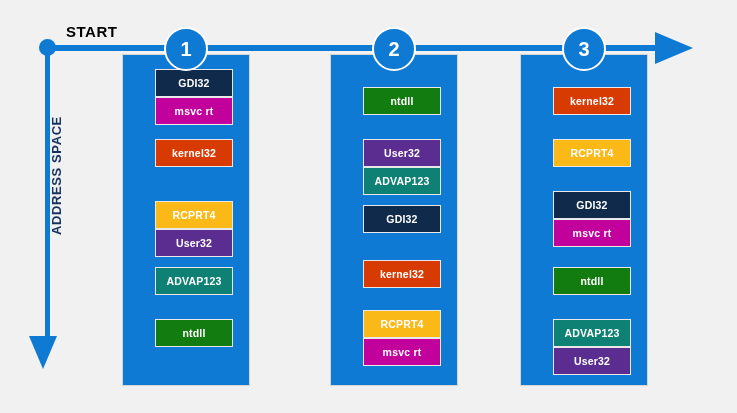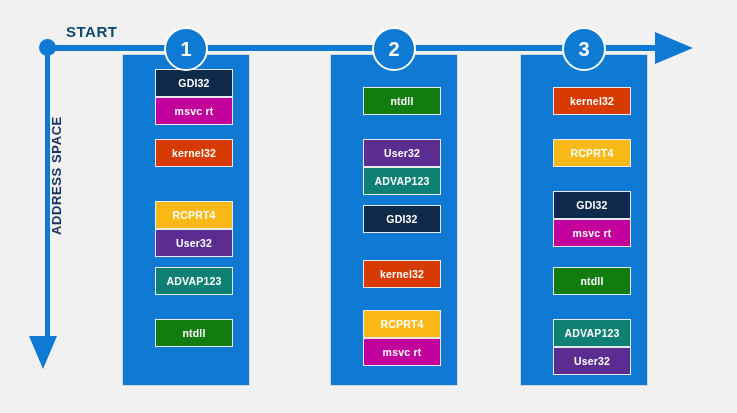--- a/index.html
+++ b/index.html
@@ -60,21 +60,21 @@
   }
 
   
   #start-label {
     position: absolute;
     left: 66px;
     top: 23px;
     font-size: 15px;
     font-weight: bold;
     letter-spacing: 0.5px;
-    color: #0c4a6e;
+    color: #000000;
   }
 
   
   #timeline-bar {
     position: absolute;
     left: 50px;
     top: 45px;
     width: 620px;
     height: 6px;
     background: #0f7ad4;

